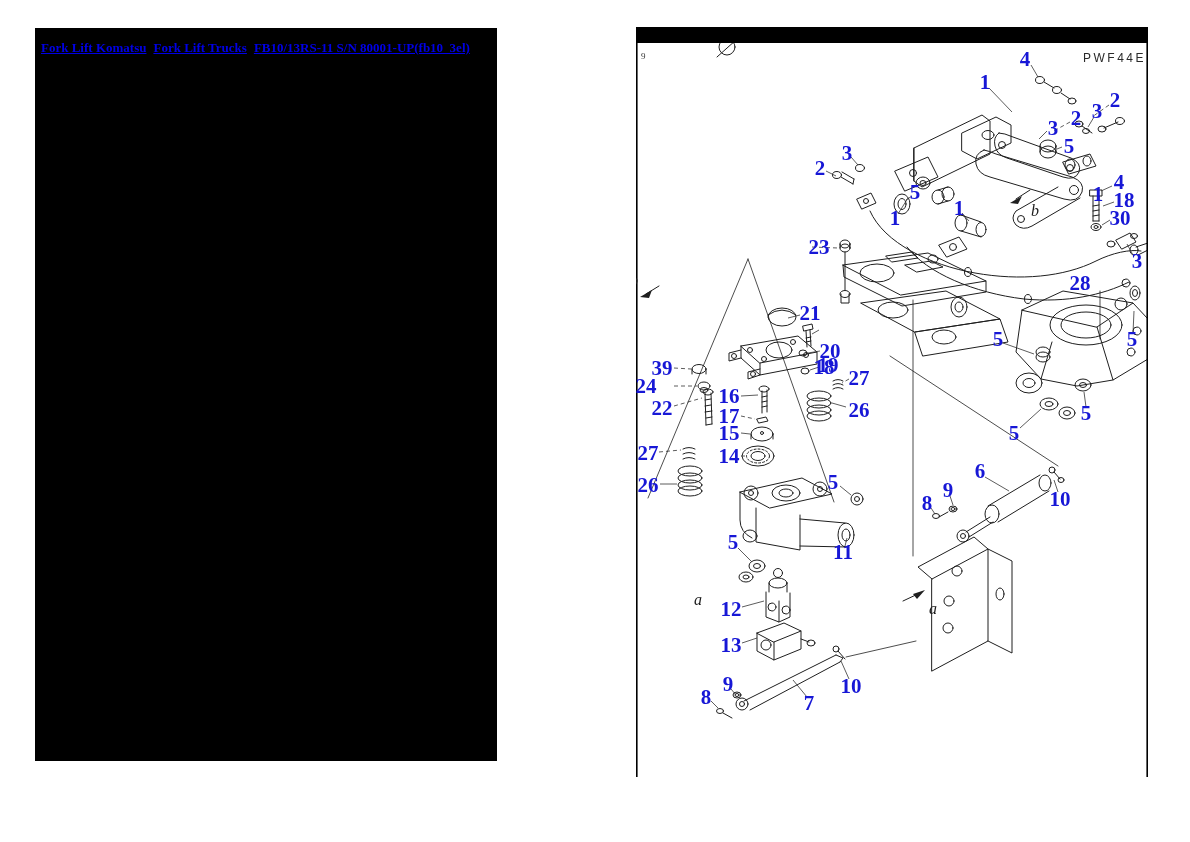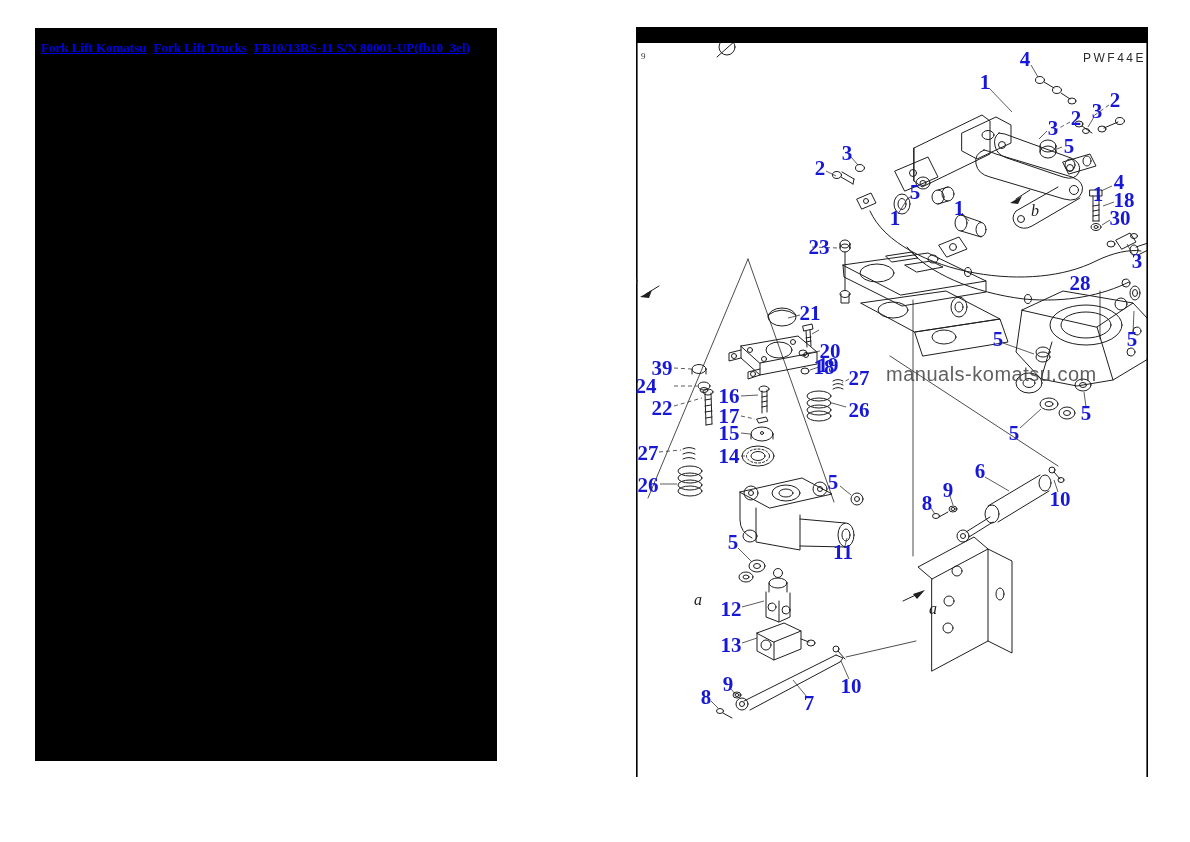--- a/index.html
+++ b/index.html
@@ -288,21 +288,20 @@
                  M674,368 L691,369 M674,386 L697,386 M674,406 L702,398 M741,416 L755,419
                  M849,379 L842,383 M659,452 L681,450"></path>
       </g>
 
       <rect x="636" y="27" width="512" height="16" fill="#000000" stroke="none"></rect>
       <path d="M636.8,27 L636.8,777 M1147.2,27 L1147.2,777" stroke="#000000" stroke-width="1.6" fill="none"></path>
     </svg>
 
     <span class="pageno">9</span>
     <span class="code">PWF44E</span>
-    <div class="watermark">manuals-komatsu.com</div>
     <div class="callout-layer">
         <span class="callout" style="left: 389px; top: 32px;">4</span>
         <span class="callout" style="left: 349px; top: 55px;">1</span>
         <span class="callout" style="left: 479px; top: 73px;">2</span>
         <span class="callout" style="left: 461px; top: 84px;">3</span>
         <span class="callout" style="left: 440px; top: 91px;">2</span>
         <span class="callout" style="left: 417px; top: 101px;">3</span>
         <span class="callout" style="left: 433px; top: 119px;">5</span>
         <span class="callout" style="left: 211px; top: 126px;">3</span>
         <span class="callout" style="left: 184px; top: 141px;">2</span>

